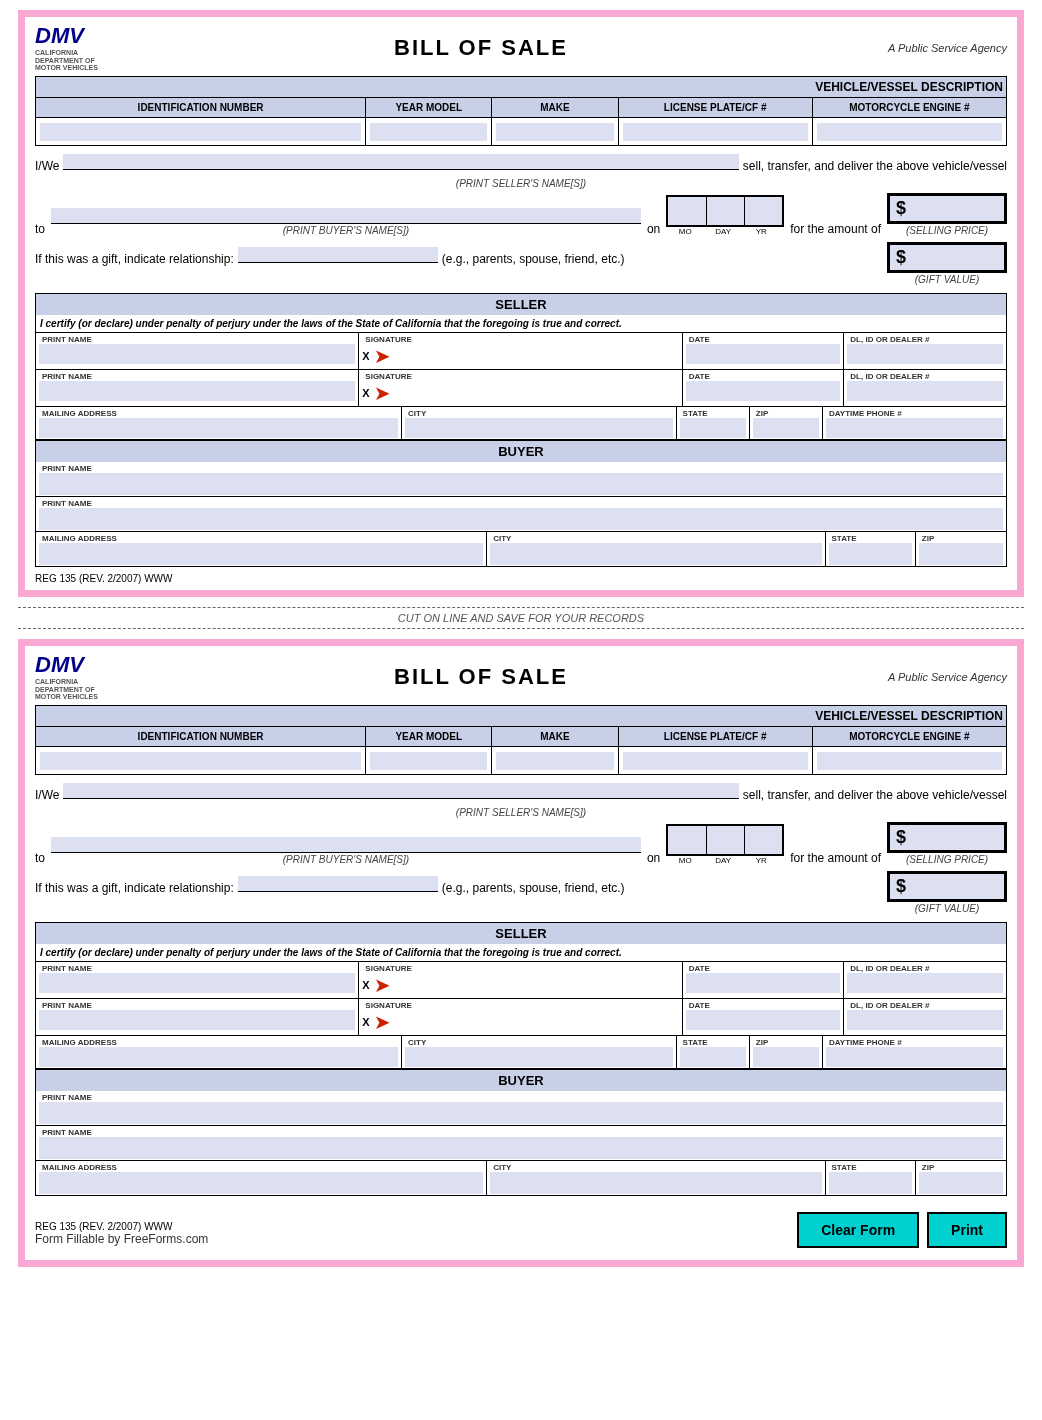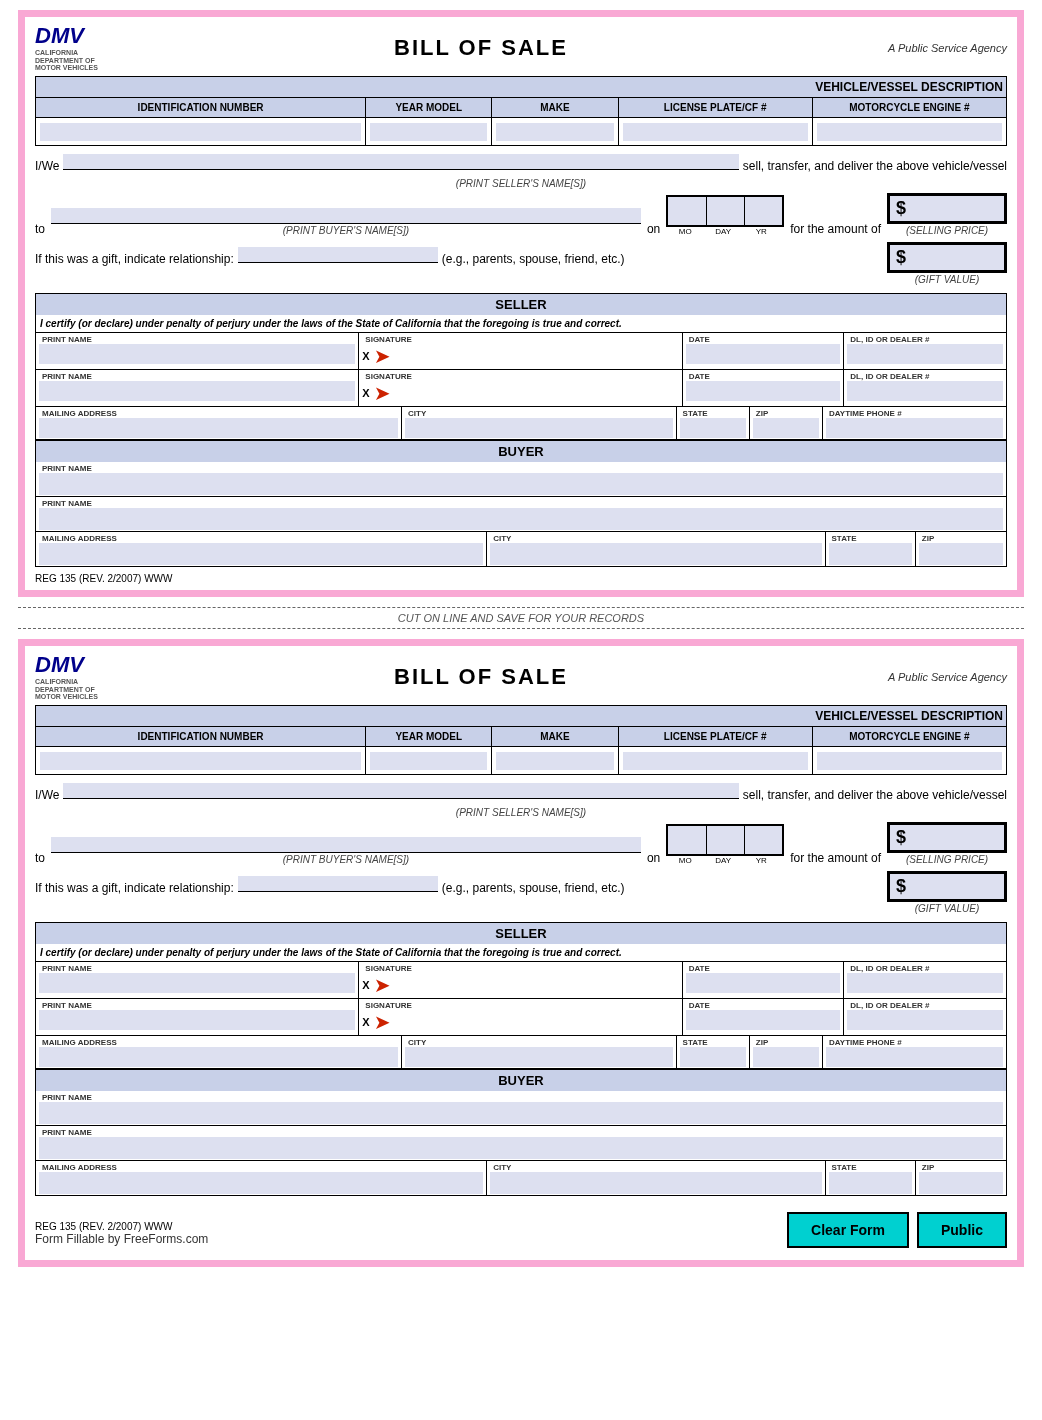--- a/index.html
+++ b/index.html
@@ -469,18 +469,18 @@
 
     <div class="bottom-bar">
       <div>
         <div class="footer-text">
           <span>REG 135 (REV. 2/2007) WWW</span>
         </div>
         <div class="freeforms-text">Form Fillable by FreeForms.com</div>
       </div>
       <div class="btn-group">
         <button class="btn">Clear Form</button>
-        <button class="btn">Public</button>
+        <button class="btn">Print</button>
       </div>
     </div>
   </div>
 
 </div>
 
 </body></html>

